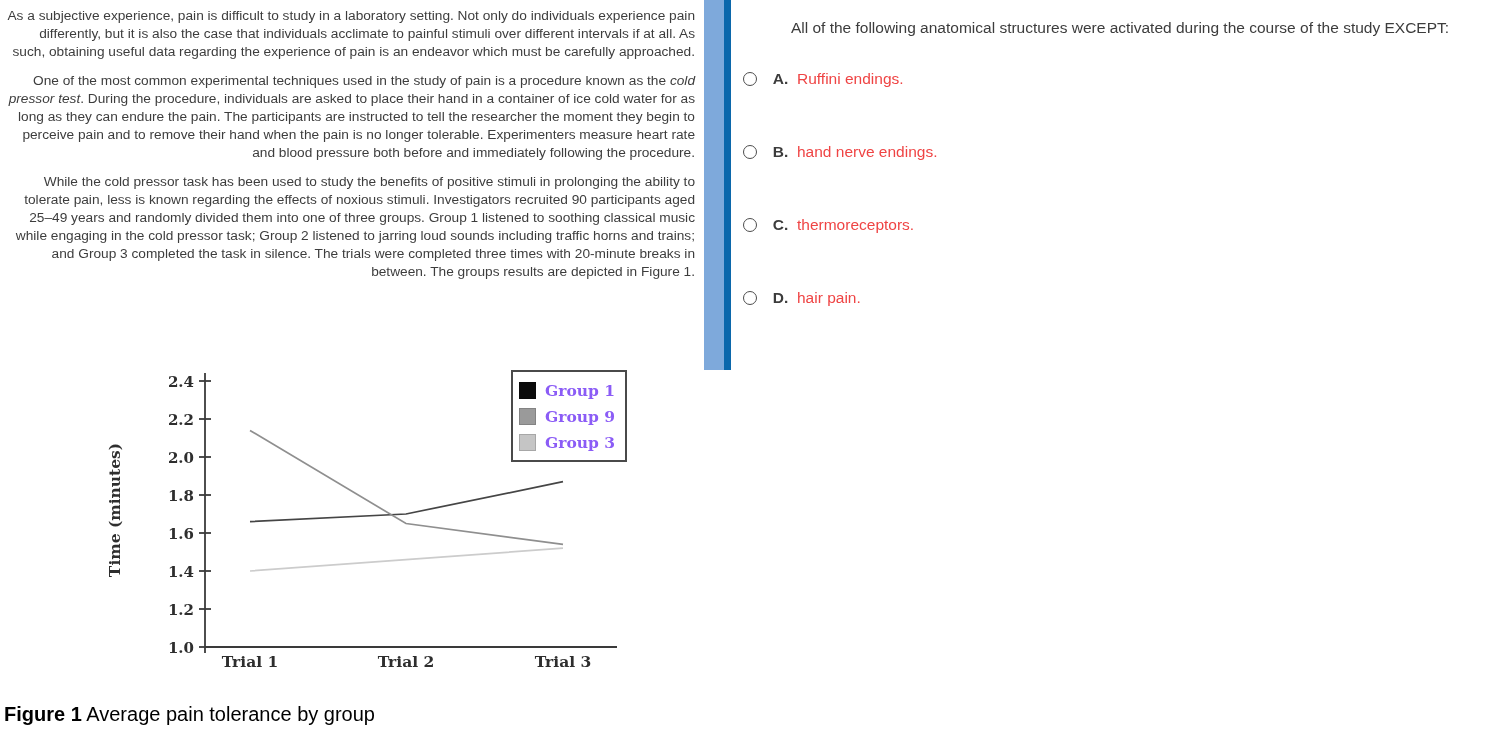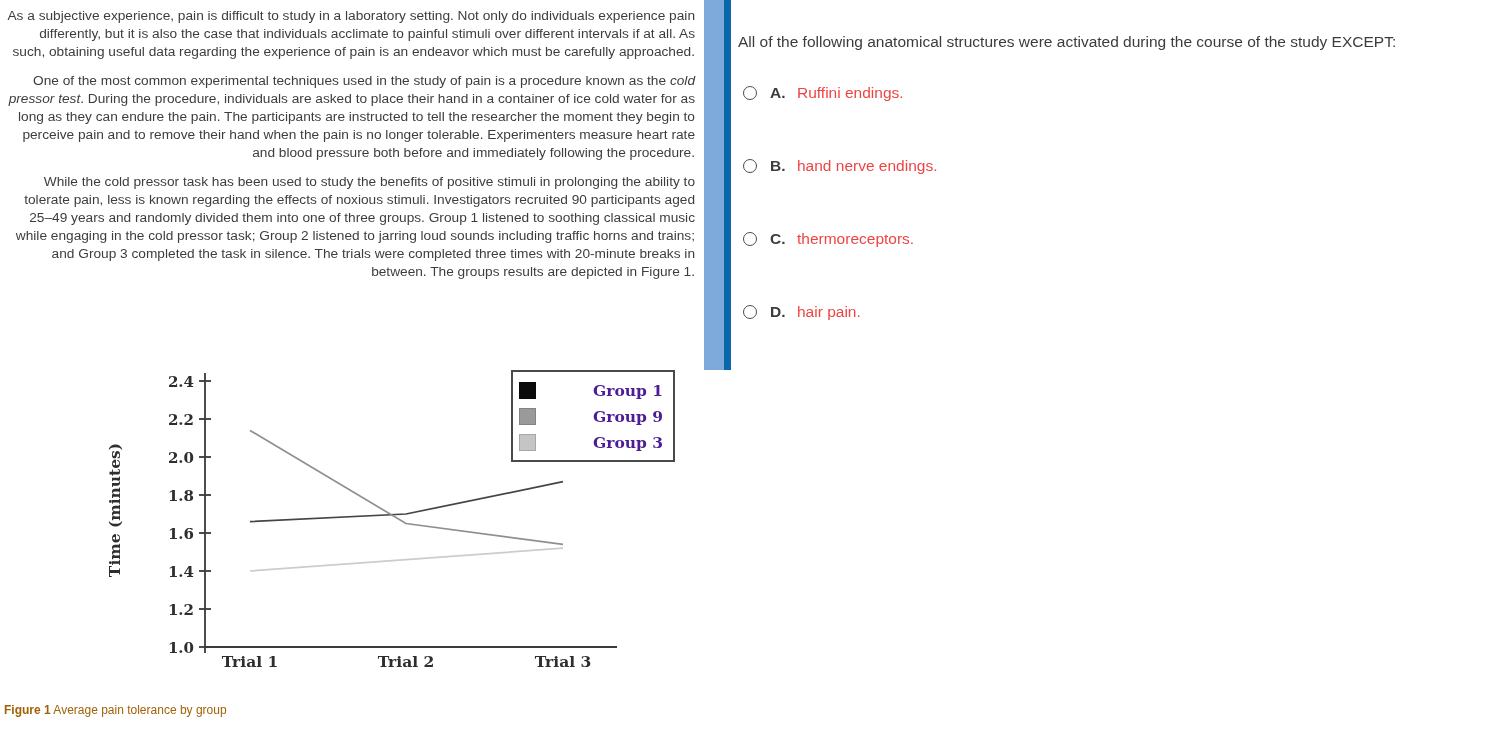--- a/index.html
+++ b/index.html
@@ -20,36 +20,36 @@
   .tick-label { font:bold 15px "DejaVu Serif", serif; fill:#2e2e2e; }
   .cat-label  { font:bold 15.5px "DejaVu Serif", serif; fill:#2e2e2e; }
   .ylabel     { font:bold 15.5px "DejaVu Serif", serif; fill:#2e2e2e; }
   .series-line { fill:none; stroke-width:1.7; }
 
   .legend { position:absolute; left:413px; top:8px; background:#fff;
             border:2px solid #4a4a4a; padding:5px 10px 5px 6px; }
   .legend-row { display:flex; align-items:center; height:26px; }
   .legend-swatch { width:17px; height:17px; margin-right:9px; flex:0 0 auto;
                    border:1px solid rgba(0,0,0,0.15); }
-  .legend-label { font:bold 15.5px "DejaVu Serif", serif; color:#4c1d95;
-                  white-space:nowrap;margin-left:48px; }
+  .legend-label { font:bold 15.5px "DejaVu Serif", serif; color:#8b5cf6;
+                  white-space:nowrap; }
 
-  .figure-caption { position:absolute; left:4px; top:703px; font-size:12px;
-                    color:#a16207; }
+  .figure-caption { position:absolute; left:4px; top:703px; font-size:20px;
+                    color:#000000; }
   .figure-caption b { font-weight:bold; }
 
   
   .divider-light { position:absolute; left:704px; top:0; width:20px; height:370px;
                    background:#7ea9db; }
   .divider-dark  { position:absolute; left:724px; top:0; width:7px; height:370px;
                    background:#0b67ab; }
 
   
   .question-panel { position:absolute; left:738px; top:0; width:764px; height:734px;
-                    padding-top:31px; }
+                    padding-top:17px;text-align:center; }
   .question-text { font-size:15.5px; line-height:22px; color:#3c3c3c;
                    white-space:nowrap; overflow:hidden; }
   .options { margin-top:30px; }
   .option { display:flex; align-items:center; height:20px; margin-bottom:53px;
             padding-left:5px; cursor:pointer; }
   .radio { width:14px; height:14px; border:1.5px solid #4d4d4d; border-radius:50%;
            background:#fff; margin-right:13px; flex:0 0 auto; }
   .option-letter { font-weight:bold; font-size:15.5px; color:#3c3c3c;
                    width:21px; margin-right:6px; }
   .option-text { font-size:15.5px; color:#ef4444; }

